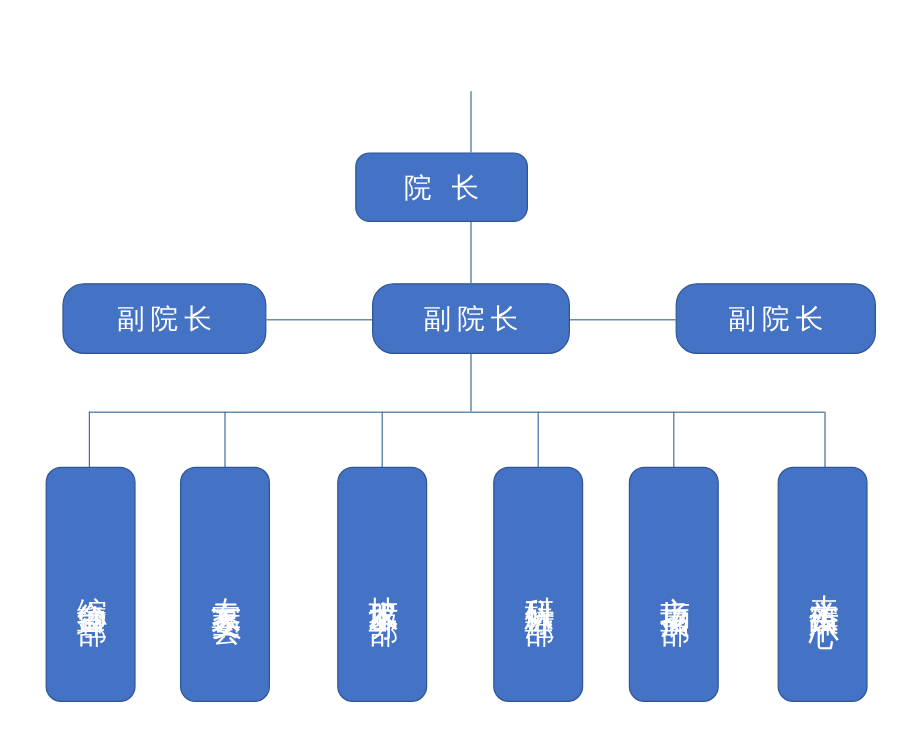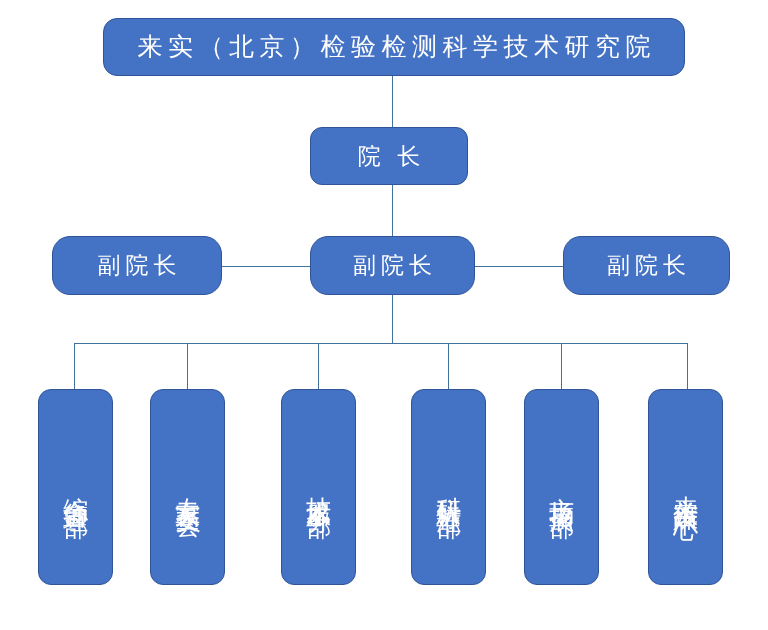--- a/index.html
+++ b/index.html
@@ -74,25 +74,24 @@
     text-orientation: upright;
     letter-spacing: 0.16em;
     display: block;
   }
 </style>
 </head>
 <body>
 
 <div id="org-chart">
 
-  <div class="node node-root" style="left:103px; top:18px; width:582px; height:58px;">来实（北京）检验检测科学技术研究院</div>
 
   <div class="conn v" style="left:392px; top:76px; height:51px;"></div>
 
-  <div class="node node-director" style="left:310px; top:127px; width:158px; height:58px;">院 长</div>
+  <div class="node node-director" style="left:296px; top:127px; width:144px; height:58px;">院 长</div>
 
   <div class="conn v" style="left:392px; top:185px; height:51px;"></div>
 
   <div class="node node-deputy" style="left:52px; top:236px; width:170px; height:59px;">副院长</div>
 
   <div class="conn h" style="left:222px; top:266px; width:88px;"></div>
 
   <div class="node node-deputy" style="left:310px; top:236px; width:165px; height:59px;">副院长</div>
 
   <div class="conn h" style="left:475px; top:266px; width:88px;"></div>

